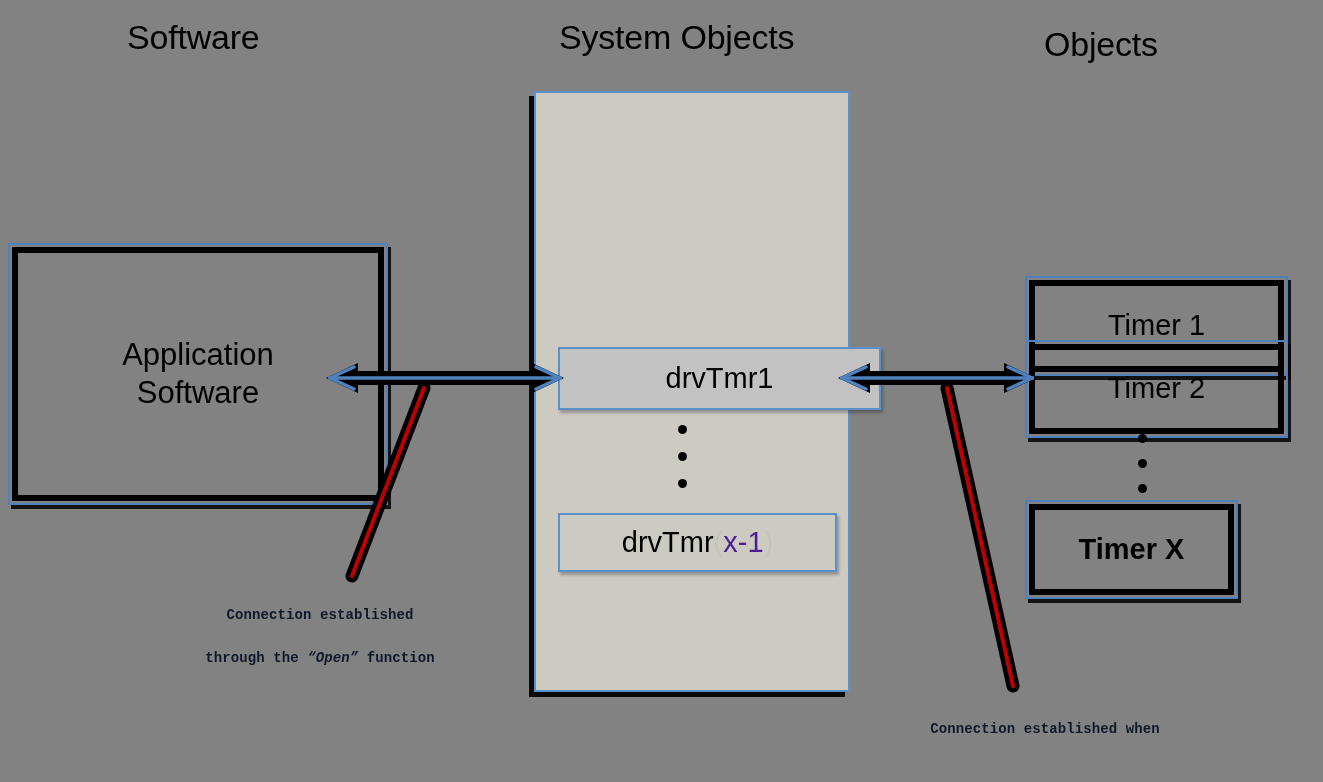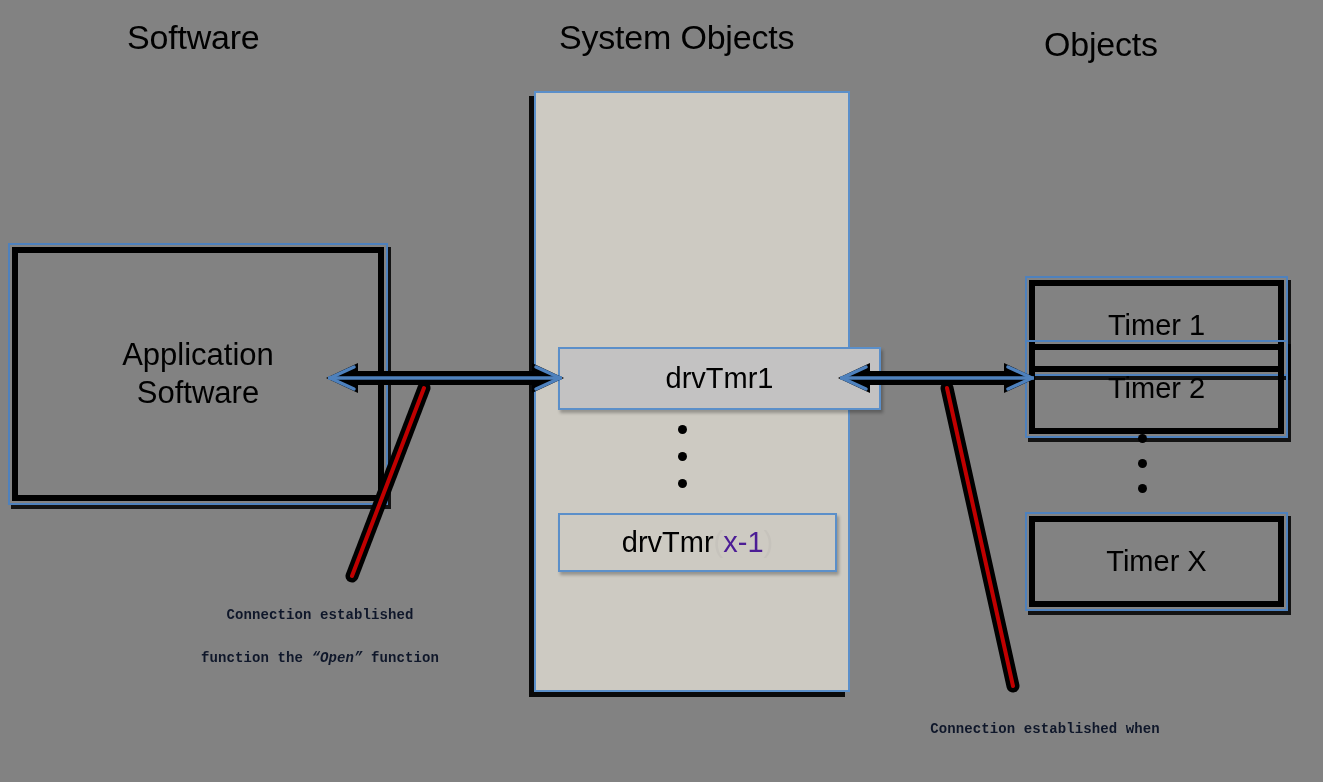--- a/index.html
+++ b/index.html
@@ -56,21 +56,21 @@
     line-height: 1.22;
     white-space: pre-line;
     font-family: "Liberation Sans", sans-serif;
   }
 
   #box-app-software { left: 8px; top: 243px; width: 380px; height: 262px; }
   #box-app-software .lbl { font-size: 31px; }
 
   #box-timer-1 { left: 1025px; top: 232px; width: 263px; height: 100px; margin-top: 44px; }
   #box-timer-2 { left: 1025px; top: 340px; width: 263px; height: 98px; }
-  #box-timer-x { left: 1025px; top: 512px; width: 263px; height: 99px; }
+  #box-timer-x { left: 1025px; top: 500px; width: 213px; height: 99px; font-weight: bold; }
   .hw-box .lbl.t { font-size: 29px; }
 
   
   #container-system-objects {
     position: absolute;
     left: 534px;
     top: 91px;
     width: 316px;
     height: 601px;
     box-sizing: border-box;
@@ -222,21 +222,21 @@
     <line x1="94" y1="10" x2="22" y2="198" stroke="#C00000" stroke-width="4" stroke-linecap="round"></line>
   </svg>
 
   <svg class="leader-svg" id="leader-right" width="120" height="320" viewBox="0 0 120 320">
     <line x1="22" y1="10" x2="88" y2="308" stroke="#000000" stroke-width="13" stroke-linecap="round"></line>
     <line x1="22" y1="10" x2="88" y2="308" stroke="#C00000" stroke-width="4" stroke-linecap="round"></line>
   </svg>
 
   <div class="caption" id="caption-open">
     <div>Connection established</div>
-    <div><span>function the </span><em>“Open”</em><span> function</span></div>
+    <div><span>through the </span><em>“Open”</em><span> function</span></div>
   </div>
 
   <div class="caption" id="caption-initialized">
     <div>Connection established when</div>
     
   </div>
 
 </div>
 
 </body></html>

